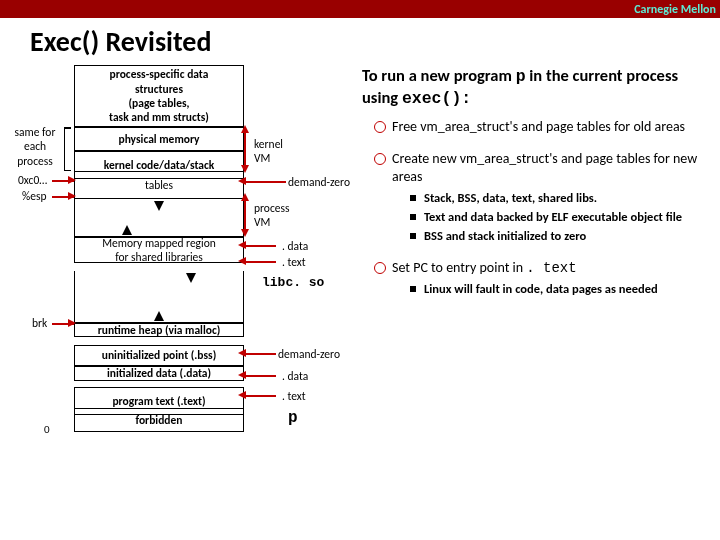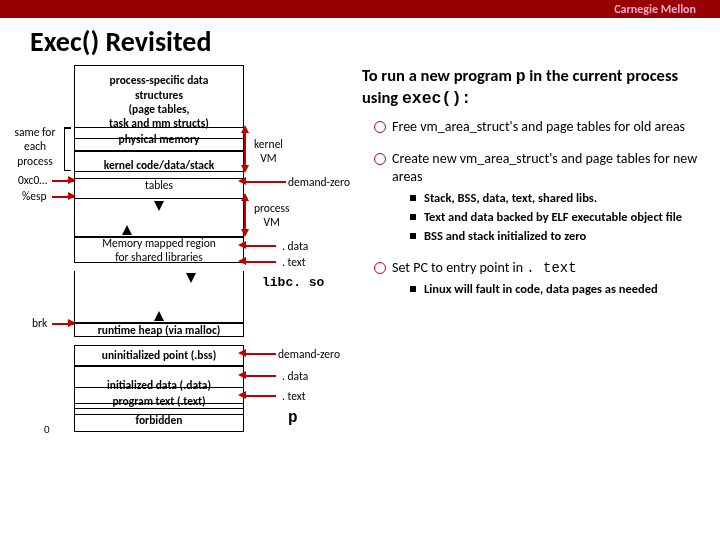--- a/index.html
+++ b/index.html
@@ -1,44 +1,44 @@
 <!DOCTYPE html>
 <html><head>
 <meta charset="utf-8">
 <style>
   * { box-sizing: border-box; margin: 0; padding: 0; }
   body { font-family: Calibri, Arial, sans-serif; width: 720px; height: 540px; background: #fff; position: relative; font-size: 13px; color: #000; }
-  .topbar { background: #990000; height: 18px; width: 100%; text-align: right; color: #f9a8d4; font-weight: bold; font-size: 12px; padding-right: 24px; line-height: 18px; }
+  .topbar { background: #990000; height: 18px; width: 100%; text-align: right; color: #5eead4; font-weight: bold; font-size: 12px; padding-right: 4px; line-height: 18px; }
   .title { font-size: 28px; font-weight: bold; padding: 6px 0 6px 30px; }
   .main { display: flex; padding: 0 6px 0 4px; }
   .left { width: 350px; position: relative; height: 470px; }
   .right { width: 356px; padding-left: 8px; }
   .box { border: 1px solid #000; text-align: center; font-size: 11.5px; line-height: 1.25; display: flex; align-items: center; justify-content: center; flex-direction: column; }
   .stack { position: absolute; left: 70px; width: 170px; }
-  .kvm { top: 0; height: 74px; font-weight: bold; }
+  .kvm { top: 0; height: 62px; font-weight: bold; }
   .phys { top: 62px; height: 24px; font-weight: bold; }
   .kcds { top: 86px; height: 28px; font-weight: bold; }
   .ustack { top: 106px; height: 28px; }
   .ugap1 { top: 134px; height: 38px; border-top: none; position: absolute; left: 70px; width: 170px; border: 1px solid #000; border-top: none; }
   .mmap { top: 172px; height: 26px; }
   .ugap2 { top: 206px; height: 52px; border-top: none; position: absolute; left: 70px; width: 170px; border: 1px solid #000; border-top: none; }
   .heap { top: 258px; height: 14px; font-weight: bold; }
   .bss  { top: 280px; height: 21px; font-weight: bold; }
-  .data { top: 301px; height: 38px; font-weight: bold; text-align: right; }
+  .data { top: 301px; height: 15px; font-weight: bold; text-align: right; }
   .text { top: 322px; height: 28px; font-weight: bold; }
   .forb { top: 343px; height: 24px; font-weight: bold; }
 
   .arrow-up { position: absolute; width: 0; height: 0; border-left: 5px solid transparent; border-right: 5px solid transparent; border-bottom: 10px solid #000; }
   .arrow-down { position: absolute; width: 0; height: 0; border-left: 5px solid transparent; border-right: 5px solid transparent; border-top: 10px solid #000; }
 
   .side-label { position: absolute; font-size: 11.5px; text-align: center; line-height: 1.25; }
   .brace { position: absolute; border-left: 1.5px solid #000; width: 6px; }
   .brace::before, .brace::after { content: ""; position: absolute; left: 0; width: 6px; height: 1.5px; background: #000; }
   .brace::before { top: 0; } .brace::after { bottom: 0; }
-  .rlabel-right { position: absolute; font-size: 11.5px; text-align: center; }
+  .rlabel-right { position: absolute; font-size: 11.5px; text-align: left; }
   .mono { font-family: "Courier New", monospace; }
 
   .hdr { font-size: 16.5px; font-weight: bold; line-height: 1.3; margin-bottom: 8px; }
   ul.o { list-style: none; padding-left: 12px; }
   ul.o > li { position: relative; padding-left: 18px; margin-bottom: 14px; font-size: 14px; line-height: 1.3; }
   ul.o > li::before { content: ""; position: absolute; left: 0; top: 3px; width: 10px; height: 10px; border: 1.5px solid #c00000; border-radius: 50%; }
   ul.sq { list-style: none; padding-left: 18px; margin-top: 4px; font-weight: bold; }
   ul.sq > li { position: relative; padding-left: 14px; font-size: 12.5px; line-height: 1.35; margin-bottom: 2px; }
   ul.sq > li::before { content: ""; position: absolute; left: 0; top: 5px; width: 6px; height: 6px; background: #000; }
 

